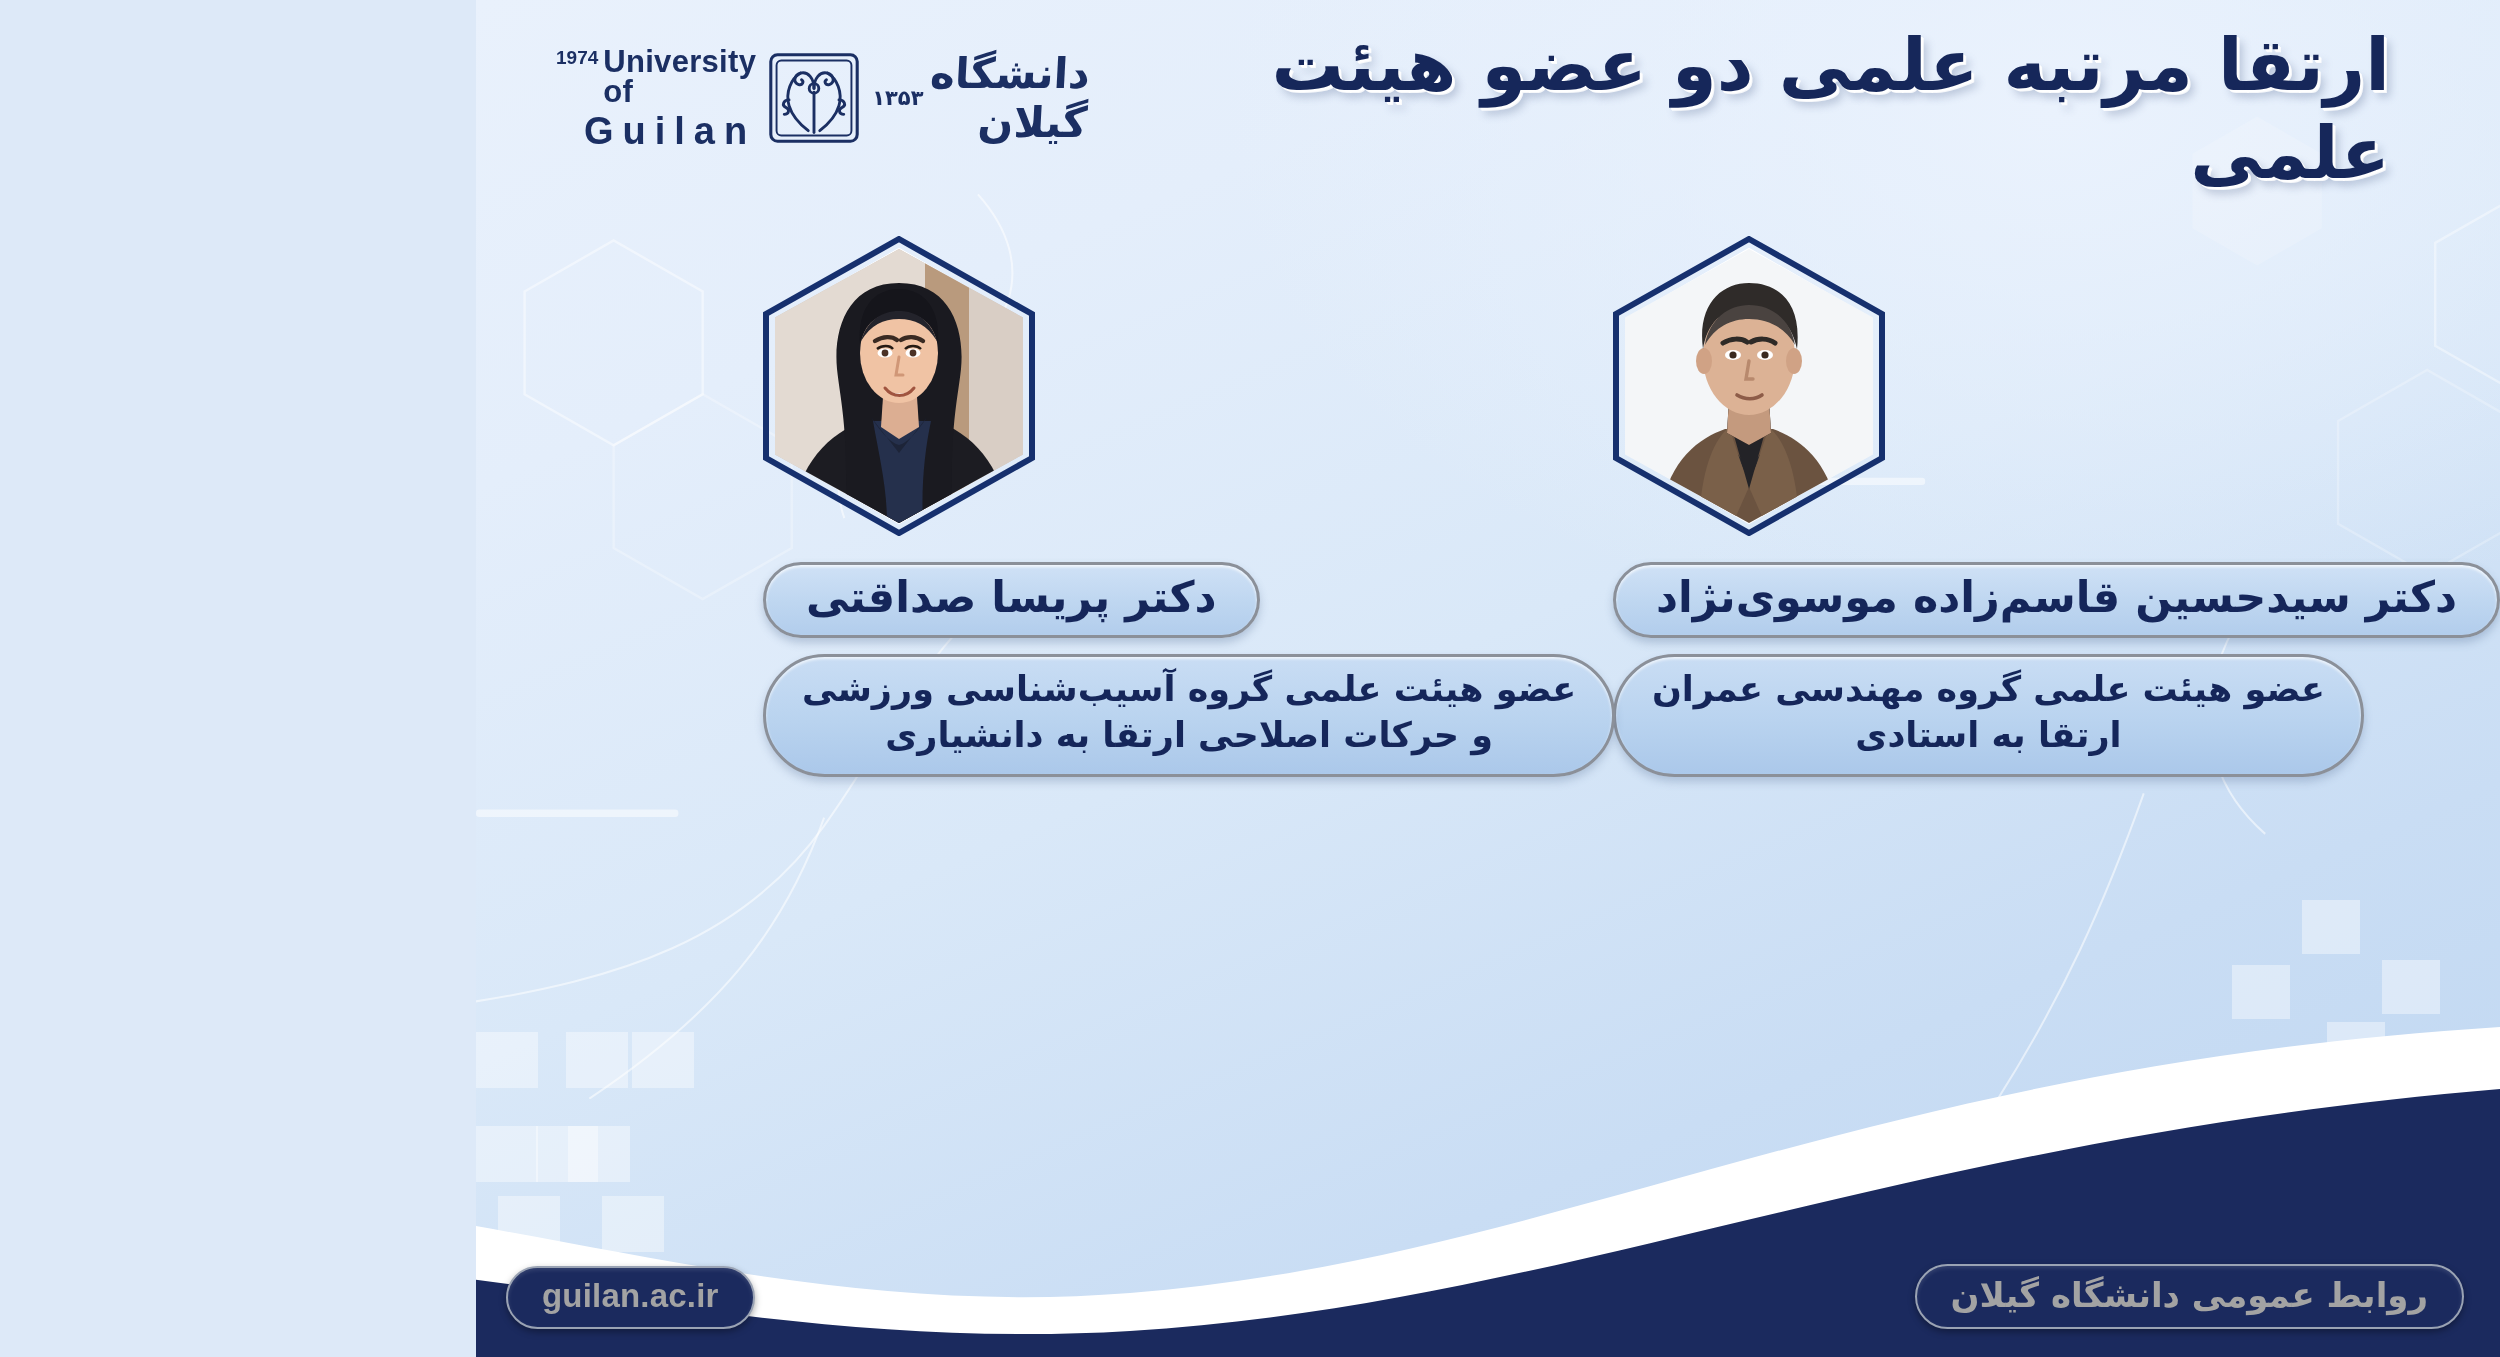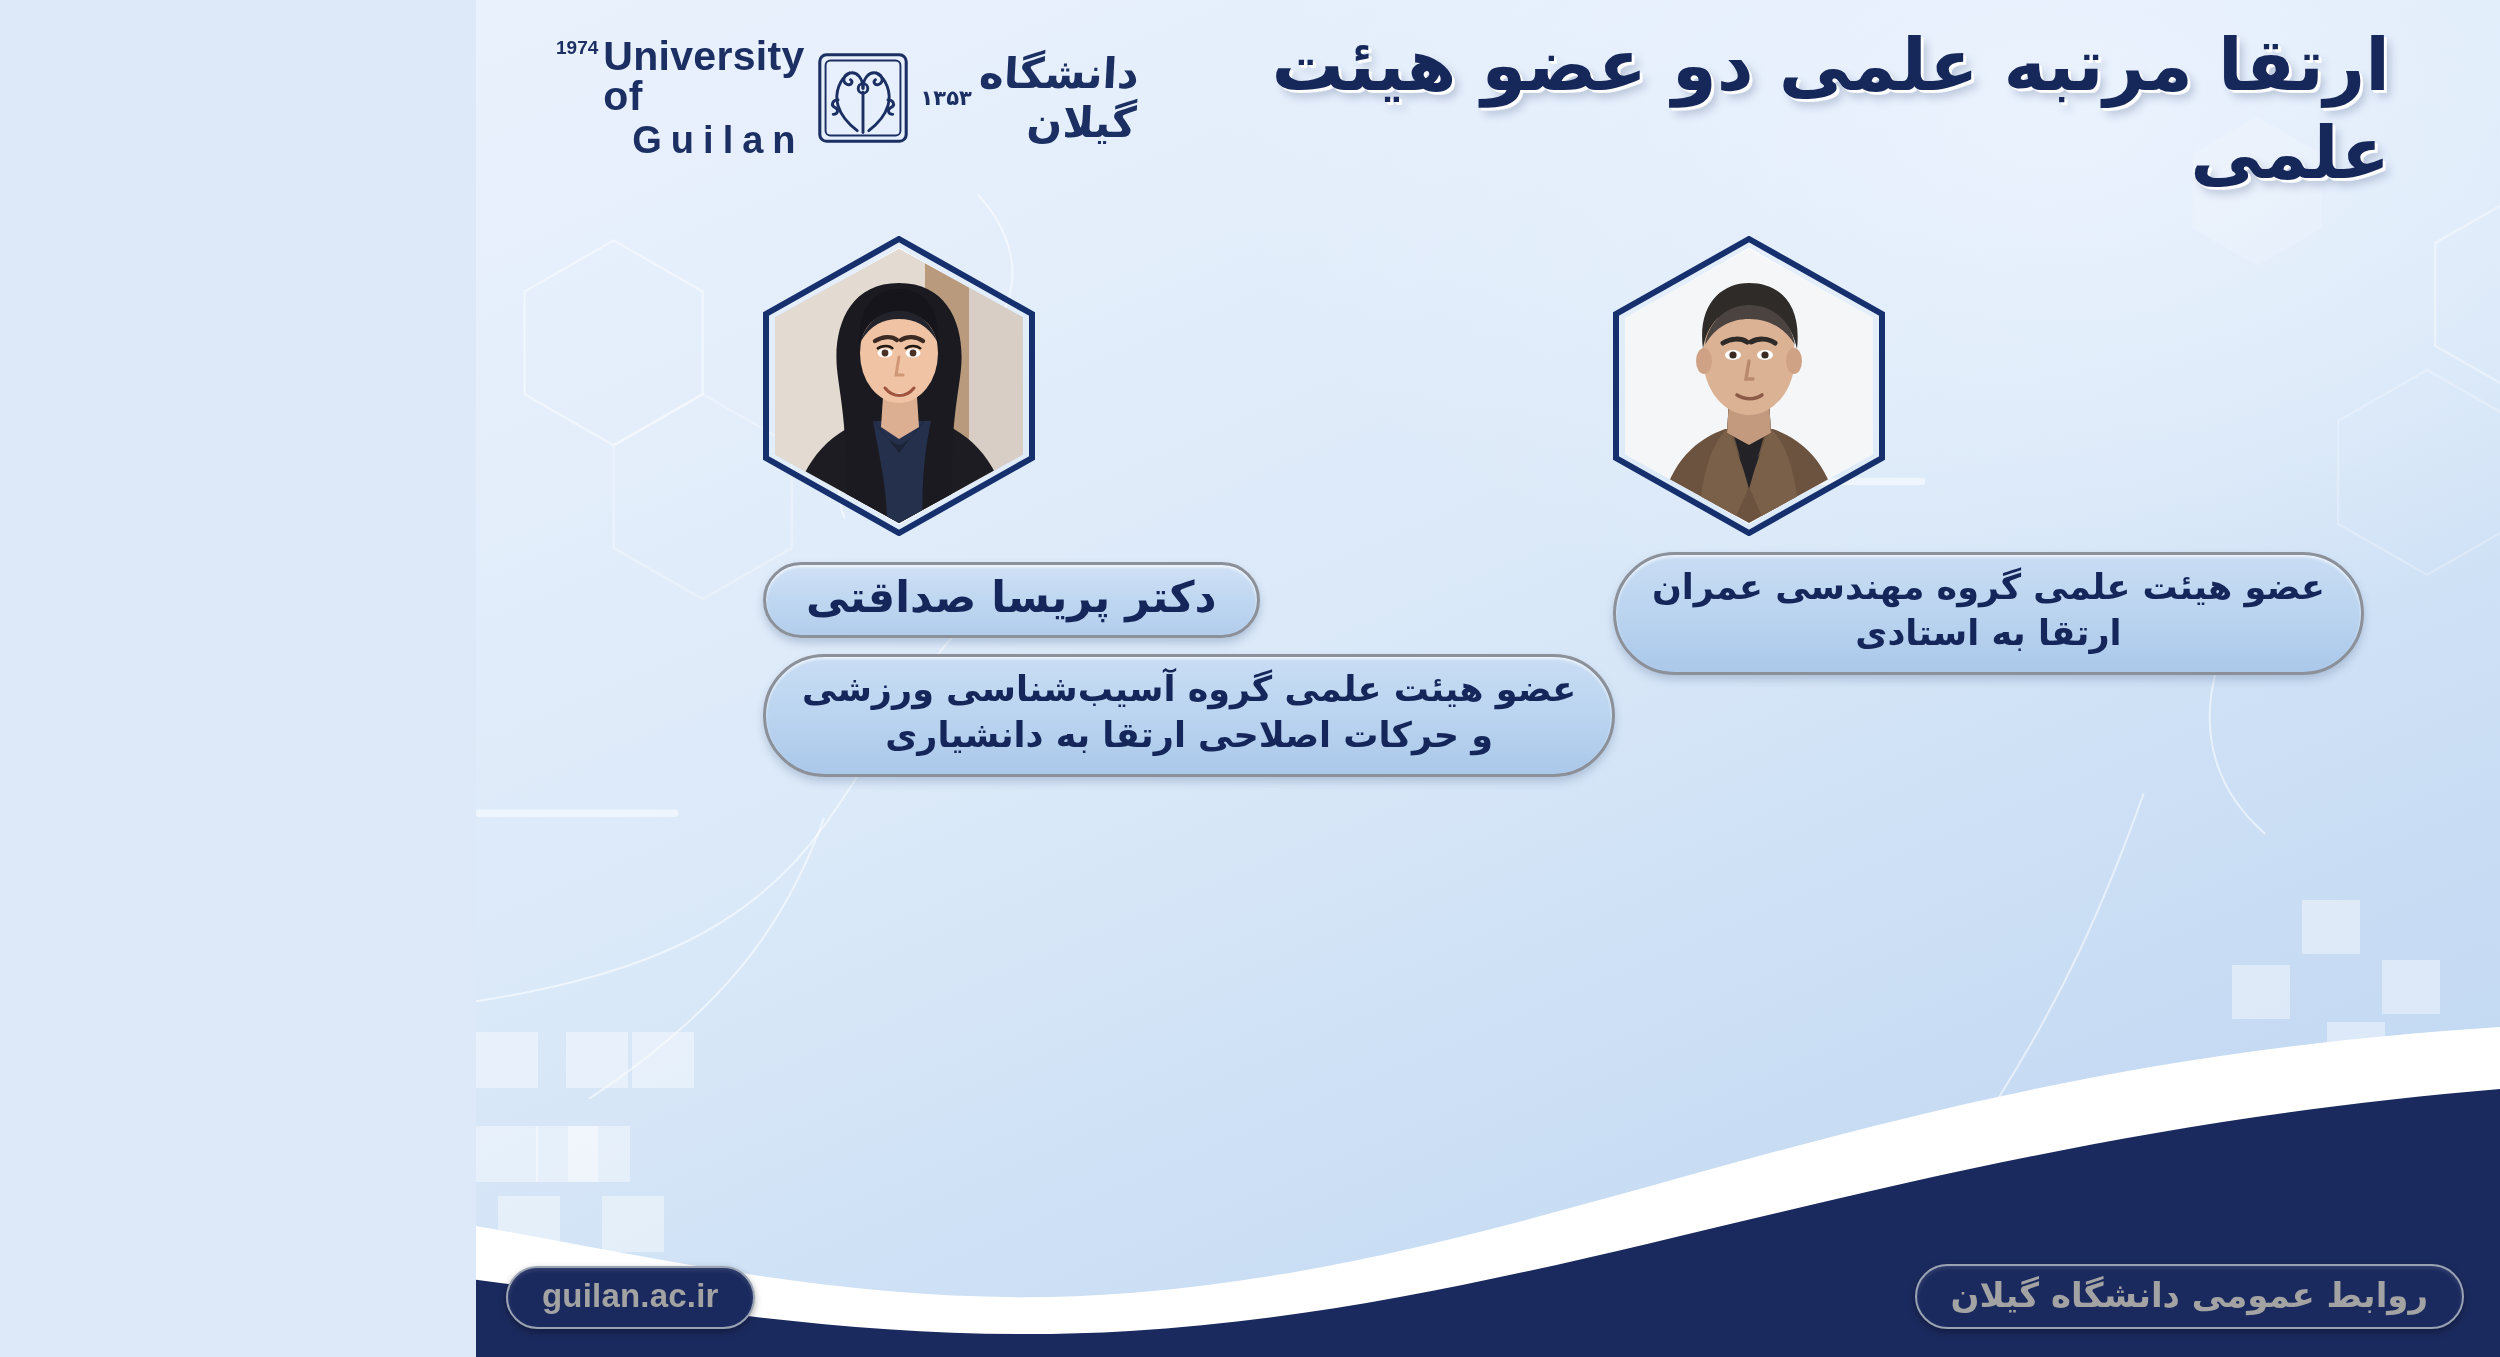--- a/index.html
+++ b/index.html
@@ -40,21 +40,21 @@
     direction:ltr;
   }
   .logo-en{
     display:flex; flex-direction:column; align-items:flex-end;
     line-height:.96; color:#1b2f63;
     font-weight:700;
   }
   .logo-en .row1{
     display:flex; align-items:flex-start; gap:5px;
   }
-  .logo-en .uni{ font-size:41px; letter-spacing:.3px; }
+  .logo-en .uni{ font-size:31px; letter-spacing:.3px; }
   .logo-en .yr{ font-size:19px; font-weight:700; padding-top:2px; }
   .logo-en .guilan{
     font-size:38px; letter-spacing:9px; padding-top:6px; font-weight:700;
   }
   .logo-mark{
     width:96px; height:96px; margin:0 10px;
     flex:0 0 auto;
   }
   .logo-fa{
     display:flex; align-items:center; gap:6px; direction:rtl;
@@ -296,20 +296,21 @@
             <ellipse cx="140" cy="106" rx="8" ry="5" fill="#fff"></ellipse>
             <circle cx="108" cy="106" r="3.6" fill="#3a2a20"></circle>
             <circle cx="140" cy="106" r="3.6" fill="#3a2a20"></circle>
 
             <path d="M124 112 L121 130 L128 130" stroke="#b8896d" stroke-width="3.4" fill="none" stroke-linecap="round"></path>
             <path d="M112 146 C 120 151, 130 151, 137 146" stroke="#8d5c48" stroke-width="3.6" fill="none" stroke-linecap="round"></path>
           </svg>
         </div>
       </div>
 
+      <div class="name-pill">دکتر سیدحسین قاسم‌زاده موسوی‌نژاد</div>
 
       <div class="role-pill">
         <span class="ln">عضو هیئت علمی گروه مهندسی عمران</span>
         <span class="ln">ارتقا به استادی</span>
       </div>
     </div>
 
     <div class="person">
       <div class="photo-wrap">
         <svg class="hex-frame" viewBox="0 0 272 300">

